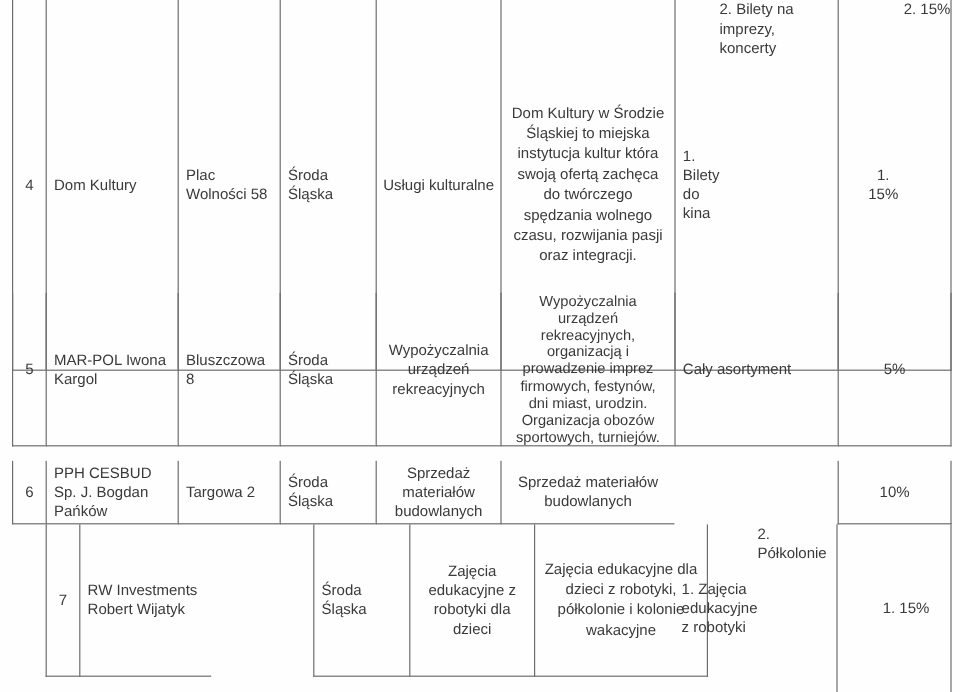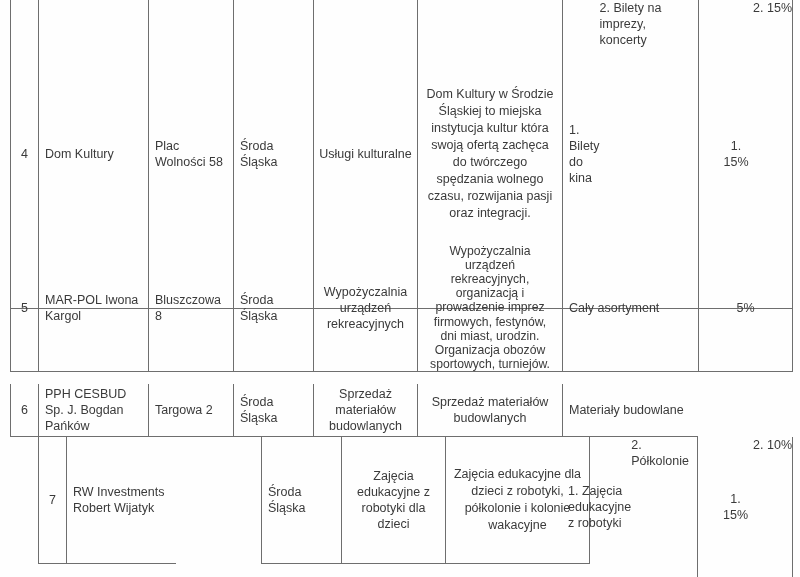--- a/index.html
+++ b/index.html
@@ -164,22 +164,22 @@
   </div>
   <div class="cell c-cat r6 vc hc">
     <span class="txt">Sprzedaż
 materiałów
 budowlanych</span>
   </div>
   <div class="cell c-desc r6 vc hc">
     <span class="txt">Sprzedaż materiałów
 budowlanych</span>
   </div>
-  <div class="cell c-items r6 vc hl">
-    <span class="txt">Materiały budowlane</span>
+  <div class="cell c-disc r6 bR vc hc">
+    <span class="txt">10%</span>
   </div>
 
   <div class="cell c-num r7 vc hc">
     <span class="txt">7</span>
   </div>
   <div class="cell c-name r7 vc hl">
     <span class="txt">RW Investments
 Robert Wijatyk</span>
   </div>
   <div class="cell c-city r7 vc hl">
@@ -204,18 +204,15 @@
 z robotyki</span>
       </div>
     <div class="second">
         <span class="txt">2. Półkolonie</span>
       </div>
   </div>
   <div class="cell c-disc r7x noL noB bR split center pb12">
     <div class="first">
         <span class="txt hc">1. 15%</span>
       </div>
-    <div class="second">
-        <span class="txt">2. 10%</span>
-      </div>
   </div>
 
 </div>
 
 </body></html>

